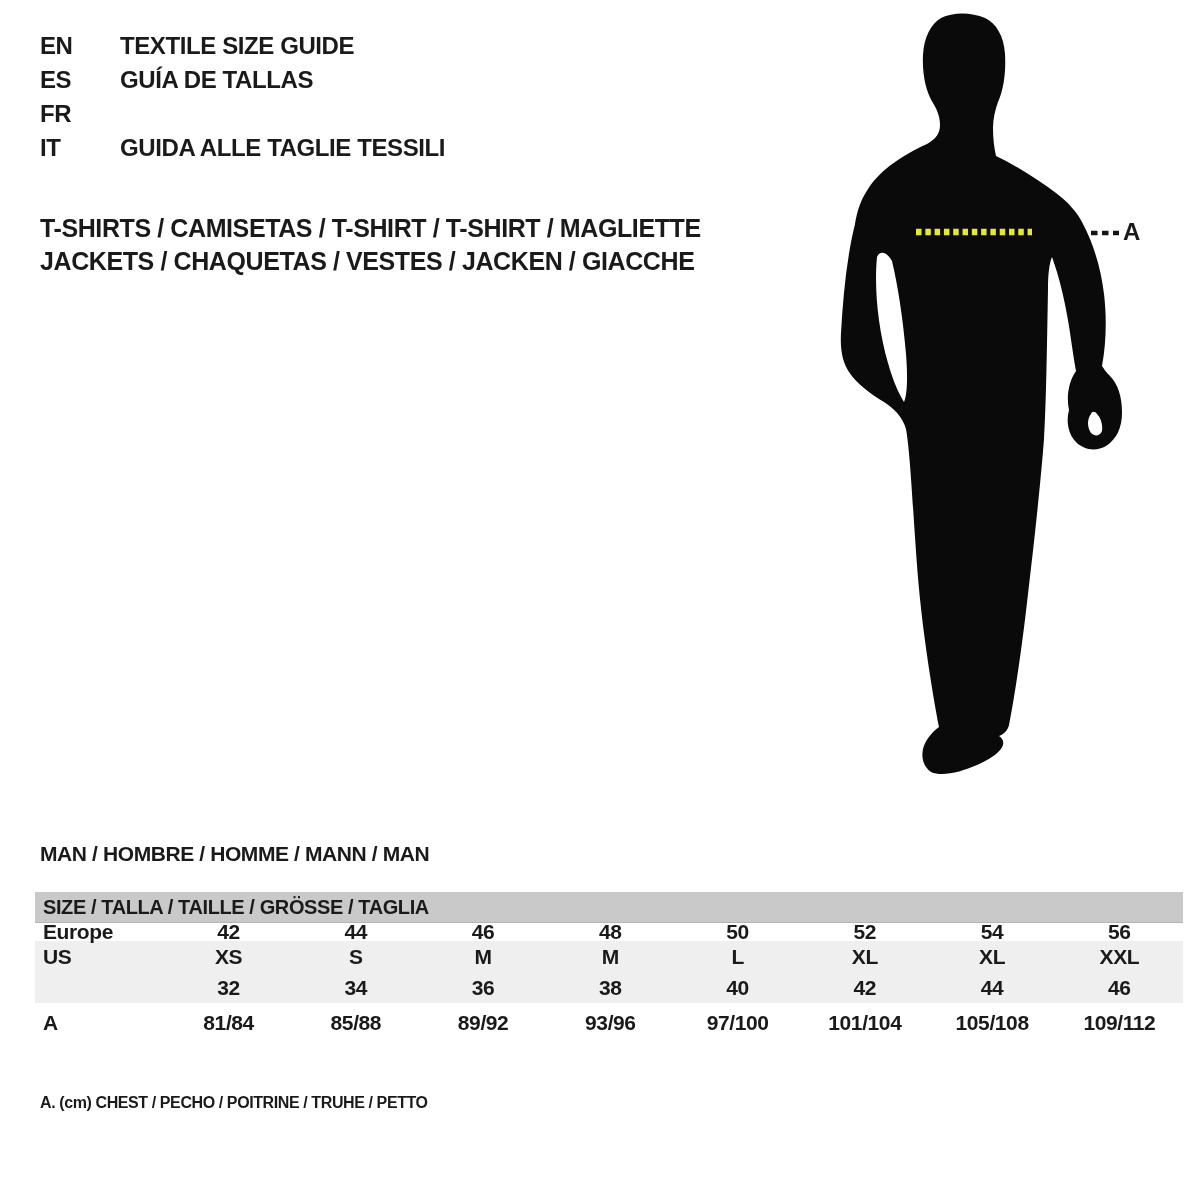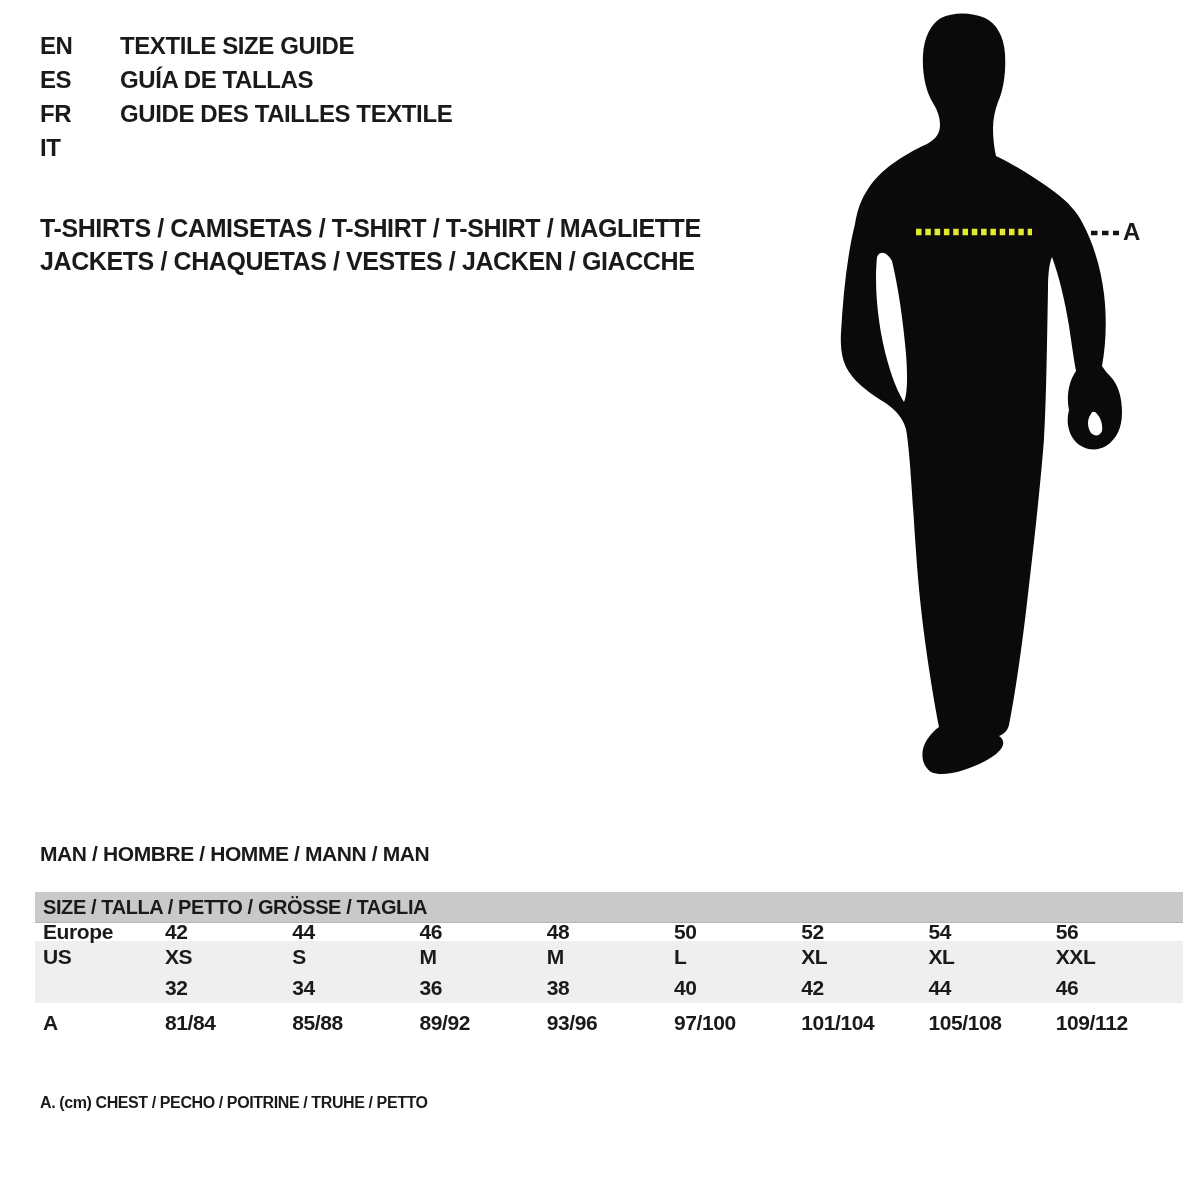--- a/index.html
+++ b/index.html
@@ -54,21 +54,21 @@
   .t-row { display: flex; align-items: center; }
   .t-row.h34 { height: 18px; }
   .t-row.h31 { height: 31px; }
   .t-row.h39 { height: 39px; }
   .t-row.stripe { background: #efefef; }
   .t-label {
     width: 130px; padding-left: 8px; font-weight: bold; font-size: 21px;
     letter-spacing: -0.4px; white-space: nowrap;
   }
   .t-cell {
-    flex: 1; font-weight: bold; font-size: 21px;
+    flex: 1; text-align: center; font-weight: bold; font-size: 21px;
     letter-spacing: -0.4px; white-space: nowrap;
   }
 
   
   #footnote {
     left: 40px; top: 1094px; z-index: 2;
     font-weight: bold; font-size: 16px; letter-spacing: -0.4px; white-space: nowrap;
   }
 </style>
 </head>
@@ -138,38 +138,38 @@
   <div class="lang-row">
     <span class="lang-code">EN</span>
     <span class="lang-title">TEXTILE SIZE GUIDE</span>
   </div>
   <div class="lang-row">
     <span class="lang-code">ES</span>
     <span class="lang-title">GUÍA DE TALLAS</span>
   </div>
   <div class="lang-row">
     <span class="lang-code">FR</span>
-    <span class="lang-title">GUIDE DES TAILLES TEXTILE</span>
   </div>
   <div class="lang-row">
     <span class="lang-code">IT</span>
+    <span class="lang-title">GUIDA ALLE TAGLIE TESSILI</span>
   </div>
 </div>
 
 <div id="categories" class="abs">
   <div class="cat-line">T-SHIRTS / CAMISETAS / T-SHIRT / T-SHIRT / MAGLIETTE</div>
   <div class="cat-line">JACKETS / CHAQUETAS / VESTES / JACKEN / GIACCHE</div>
 </div>
 
 <div id="a-label" class="abs">A</div>
 
 <div id="section-title" class="abs">MAN / HOMBRE / HOMME / MANN / MAN</div>
 
 <div id="size-table" class="abs">
-  <div class="t-header">SIZE / TALLA / PETTO / GRÖSSE / TAGLIA</div>
+  <div class="t-header">SIZE / TALLA / TAILLE / GRÖSSE / TAGLIA</div>
 
   <div class="t-row h34">
     <div class="t-label">Europe</div>
     <div class="t-cell">42</div>
     <div class="t-cell">44</div>
     <div class="t-cell">46</div>
     <div class="t-cell">48</div>
     <div class="t-cell">50</div>
     <div class="t-cell">52</div>
     <div class="t-cell">54</div>

